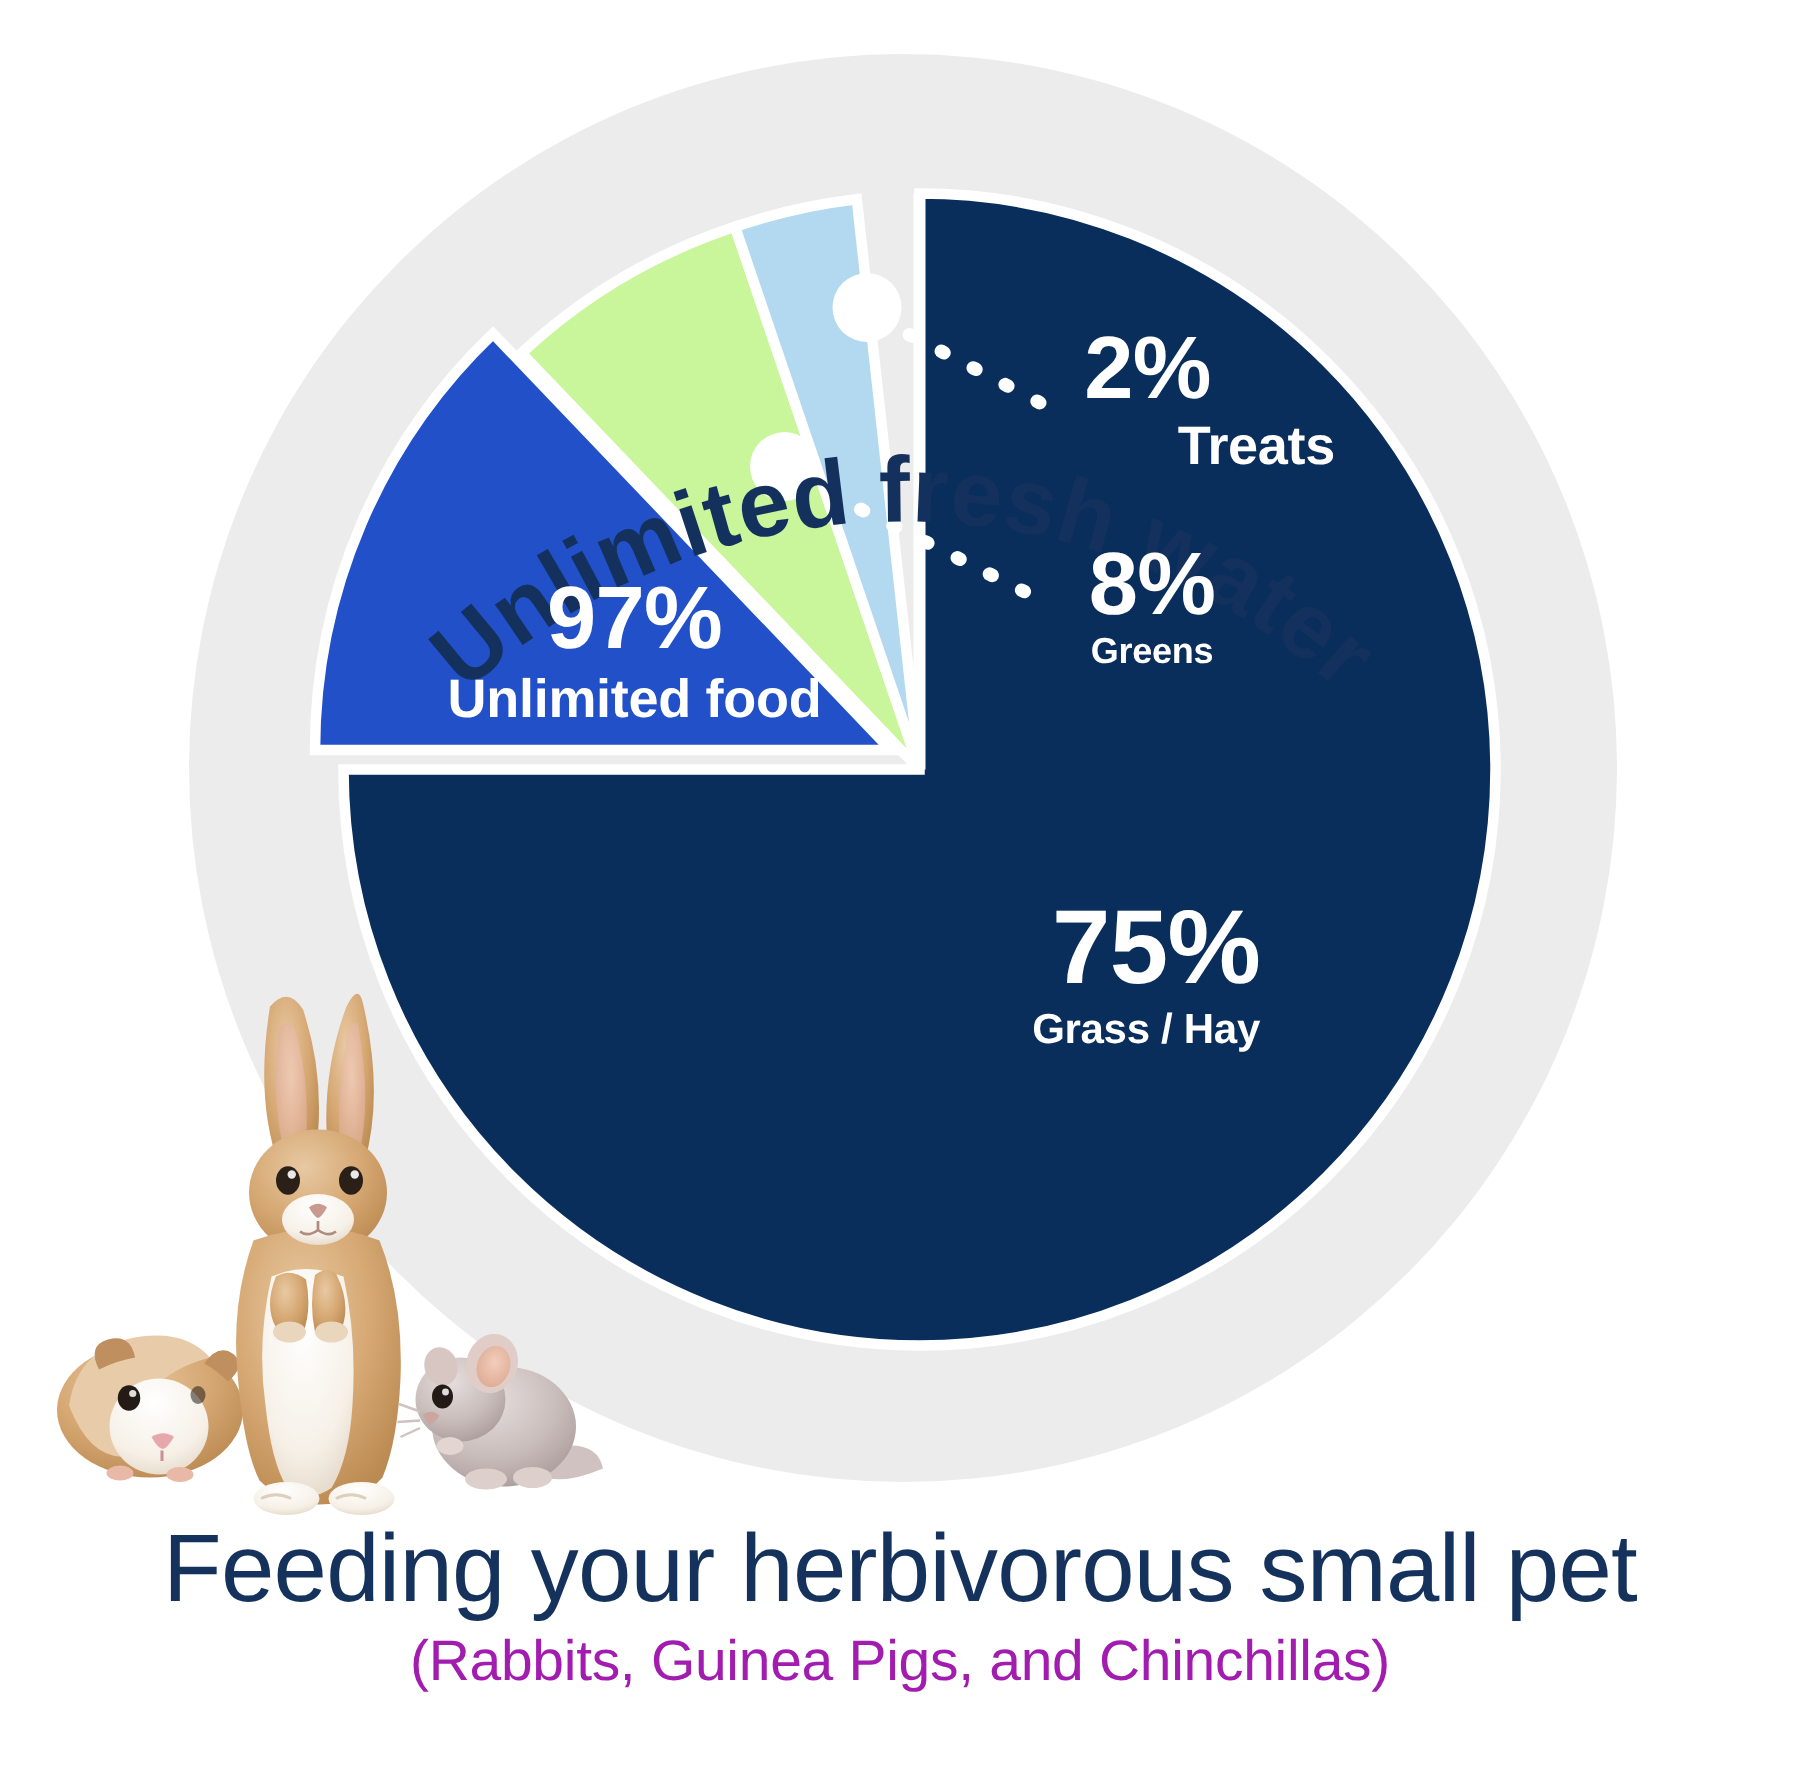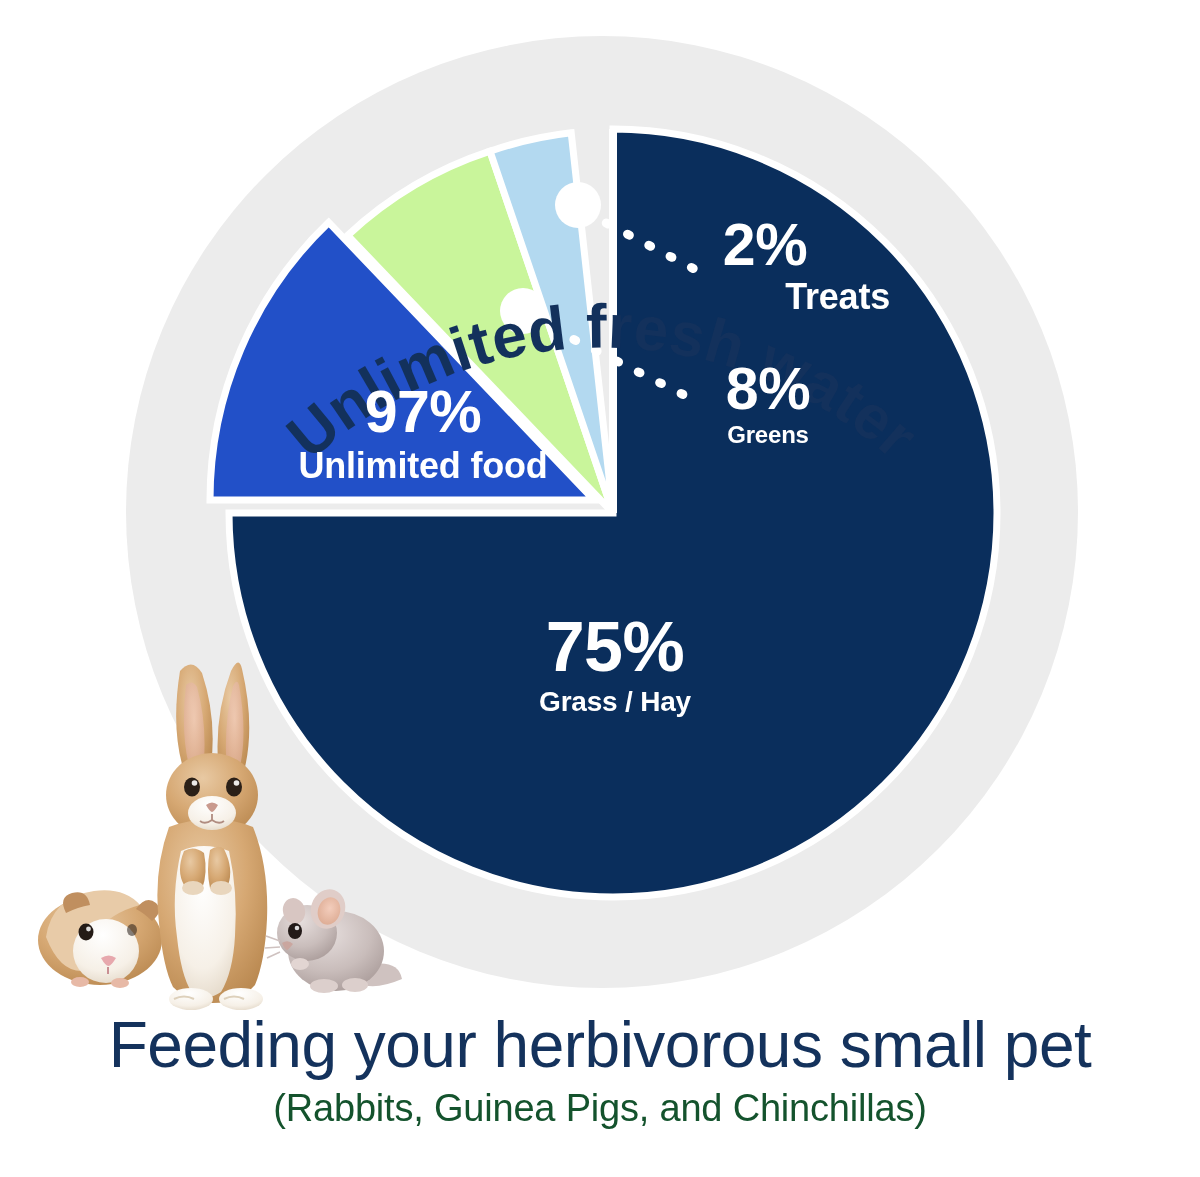--- a/index.html
+++ b/index.html
@@ -12,21 +12,21 @@
   #infographic{position:absolute;left:0;top:0;width:1200px;height:1177px;}
   .chart-stage{position:absolute;left:0;top:0;width:1200px;height:1010px;}
   svg.pie-svg{position:absolute;left:0;top:0;width:1200px;height:1010px;display:block;}
 
   
   .slice-label{position:absolute;text-align:center;color:#ffffff;line-height:1.0;
                pointer-events:none;}
   .slice-label .pct{display:block;font-weight:bold;letter-spacing:-0.5px;}
   .slice-label .nm{display:block;font-weight:bold;letter-spacing:-0.2px;}
 
-  #label-hay{left:390px;top:612px;width:450px;}
+  #label-hay{left:390px;top:596px;width:450px;text-align:right;}
   #label-hay .pct{font-size:70px;}
   #label-hay .nm{font-size:28px;margin-top:6px;}
 
   #label-food{left:243px;top:383px;width:360px;}
   #label-food .pct{font-size:59px;}
   #label-food .nm{font-size:36px;margin-top:6px;}
 
   #label-treats{left:640px;top:216px;width:250px;}
   #label-treats .pct{font-size:59px;}
   #label-treats .nm{font-size:36px;margin-top:4px;text-align:right;}
@@ -36,21 +36,21 @@
   #label-greens .nm{font-size:24px;margin-top:4px;}
 
   
   .arc-text{fill:#13315c;font-family:"Liberation Sans","DejaVu Sans",sans-serif;
             font-size:62px;font-weight:bold;letter-spacing:0.5px;}
 
   
   .caption-block{position:absolute;left:0;top:1012px;width:1200px;text-align:center;}
   .caption-main{font-size:64px;color:#14325c;line-height:1.04;letter-spacing:-0.5px;
                 font-weight:normal;}
-  .caption-sub{font-size:38px;color:#14532d;margin-top:8px;letter-spacing:-0.2px;}
+  .caption-sub{font-size:38px;color:#a21caf;margin-top:8px;letter-spacing:-0.2px;}
 
   
   .animals{position:absolute;left:28px;top:655px;width:380px;height:355px;}
   .animals svg{display:block;width:380px;height:355px;}
 </style>
 </head>
 <body>
 
 <div id="infographic">
 

